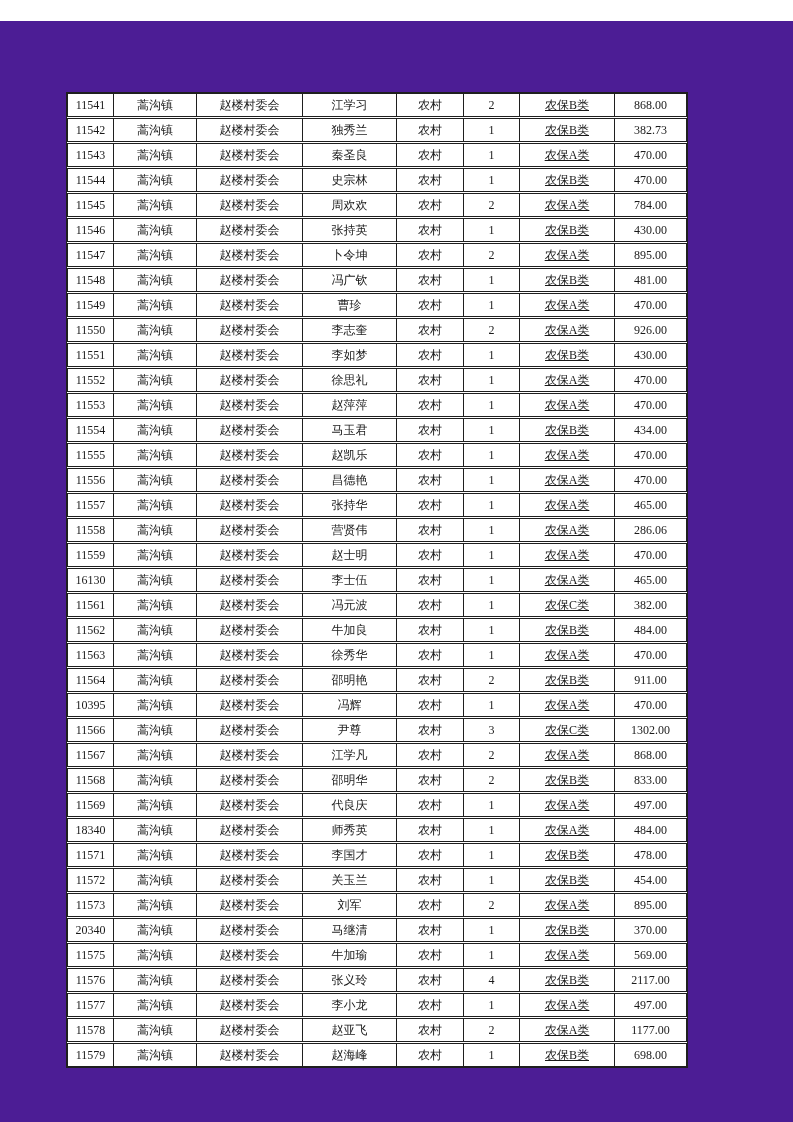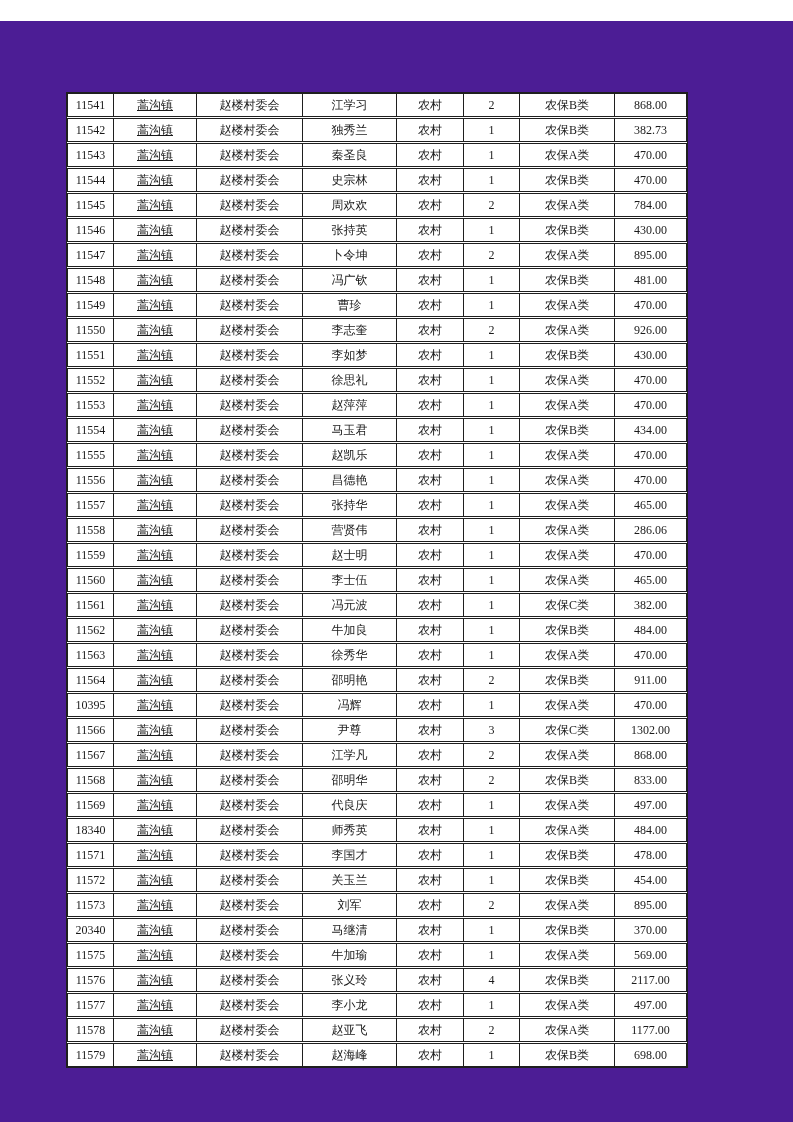--- a/index.html
+++ b/index.html
@@ -44,26 +44,26 @@
     height: 100%;
     font-size: 12px;
     line-height: 1;
     color: #1a1a1a;
     border-right: 1px solid #1f1f1f;
     white-space: nowrap;
     overflow: hidden;
   }
   .t-cell:last-child { border-right: none; }
   .c-serial   { width: 46px; }
-  .c-town     { width: 83px; text-decoration: underline; }
+  .c-town     { width: 83px; }
   .c-village  { width: 106px; }
   .c-name     { width: 94px; }
   .c-residence{ width: 67px; }
   .c-count    { width: 56px; }
-  .c-category { width: 95px; }
+  .c-category { width: 95px; text-decoration: underline; }
   .c-amount   { flex: 1; }
 </style>
 </head>
 <body>
 
 <div class="page">
   <div class="table-wrap" id="table-root">
   <div class="t-row">
     <div class="t-cell c-serial">11541</div>
     <div class="t-cell c-town">蒿沟镇</div>
@@ -267,21 +267,21 @@
     <div class="t-cell c-town">蒿沟镇</div>
     <div class="t-cell c-village">赵楼村委会</div>
     <div class="t-cell c-name">赵士明</div>
     <div class="t-cell c-residence">农村</div>
     <div class="t-cell c-count">1</div>
     <div class="t-cell c-category">农保A类</div>
     <div class="t-cell c-amount">470.00</div>
   </div>
 
   <div class="t-row">
-    <div class="t-cell c-serial">11560</div>
+    <div class="t-cell c-serial">16130</div>
     <div class="t-cell c-town">蒿沟镇</div>
     <div class="t-cell c-village">赵楼村委会</div>
     <div class="t-cell c-name">李士伍</div>
     <div class="t-cell c-residence">农村</div>
     <div class="t-cell c-count">1</div>
     <div class="t-cell c-category">农保A类</div>
     <div class="t-cell c-amount">465.00</div>
   </div>
 
   <div class="t-row">

